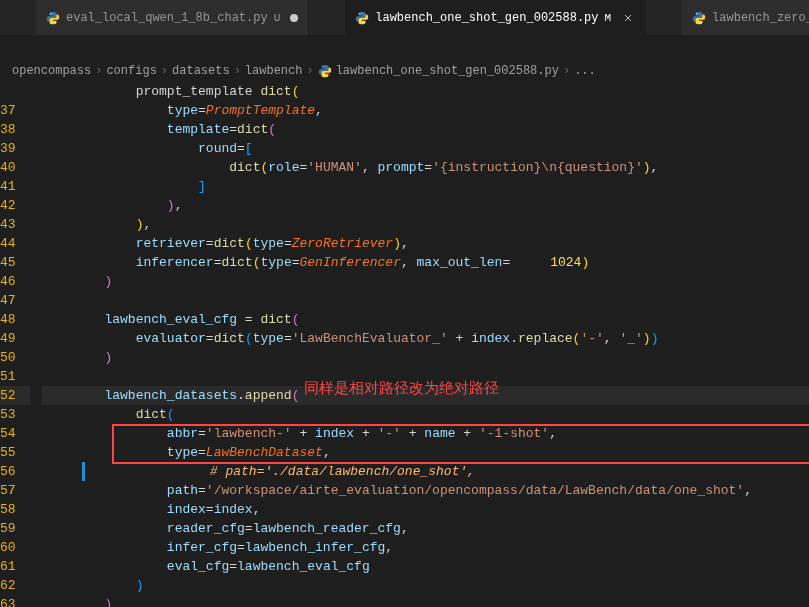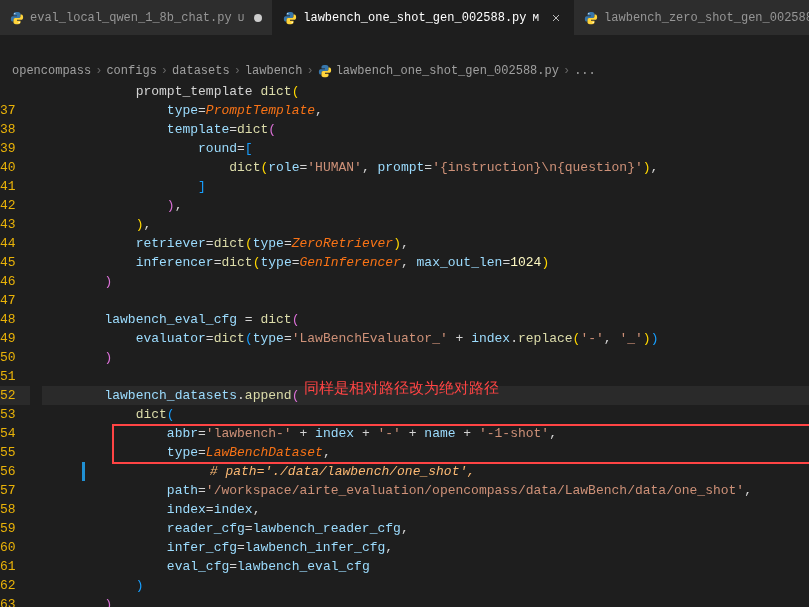--- a/index.html
+++ b/index.html
@@ -20,20 +20,21 @@
 }
 .tab {
   display: flex;
   align-items: center;
   padding: 0 10px;
   background: #2d2d2d;
   color: #969696;
   border-right: 1px solid #1e1e1e;
   gap: 6px;
   font-size: 12px;
+  margin-left: 36px;
 }
 .tab.active {
   background: #1e1e1e;
   color: #ffffff;
 }
 .tab-icon { width: 14px; height: 14px; }
 .modified { font-size: 11px; }
 .tab-dot { width: 8px; height: 8px; border-radius: 50%; background: #cccccc; margin-left: 4px; }
 .tab-close { width: 14px; height: 14px; display: flex; align-items: center; justify-content: center; margin-left: 4px; }
 .breadcrumbs {
@@ -66,21 +67,21 @@
   height: 19px;
   line-height: 19px;
   white-space: pre;
 }
 .line.hl { background: #2a2a2a; }
 .gutter .line.dimmed { color: #555; }
 .c-fn { color: #dcdcaa; text-align: center; }
 .c-var { color: #9cdcfe; }
 .c-cls { color: #f97316; font-style: italic; }
 .c-str { color: #ce9178; }
-.c-num { color: #fef9c3; }
+.c-num { color: #fde047; margin-left: 40px; }
 .c-cmt { color: #fdba74; font-style: italic; margin-left: 43px; }
 .c-punc { color: #d4d4d4; }
 .c-yel { color: #ffd700; }
 .c-pur { color: #da70d6; }
 .c-blu { color: #179fff; }
 .annotation {
   position: absolute;
   left: 262px;
   top: 297px;
   color: #ff4444;

